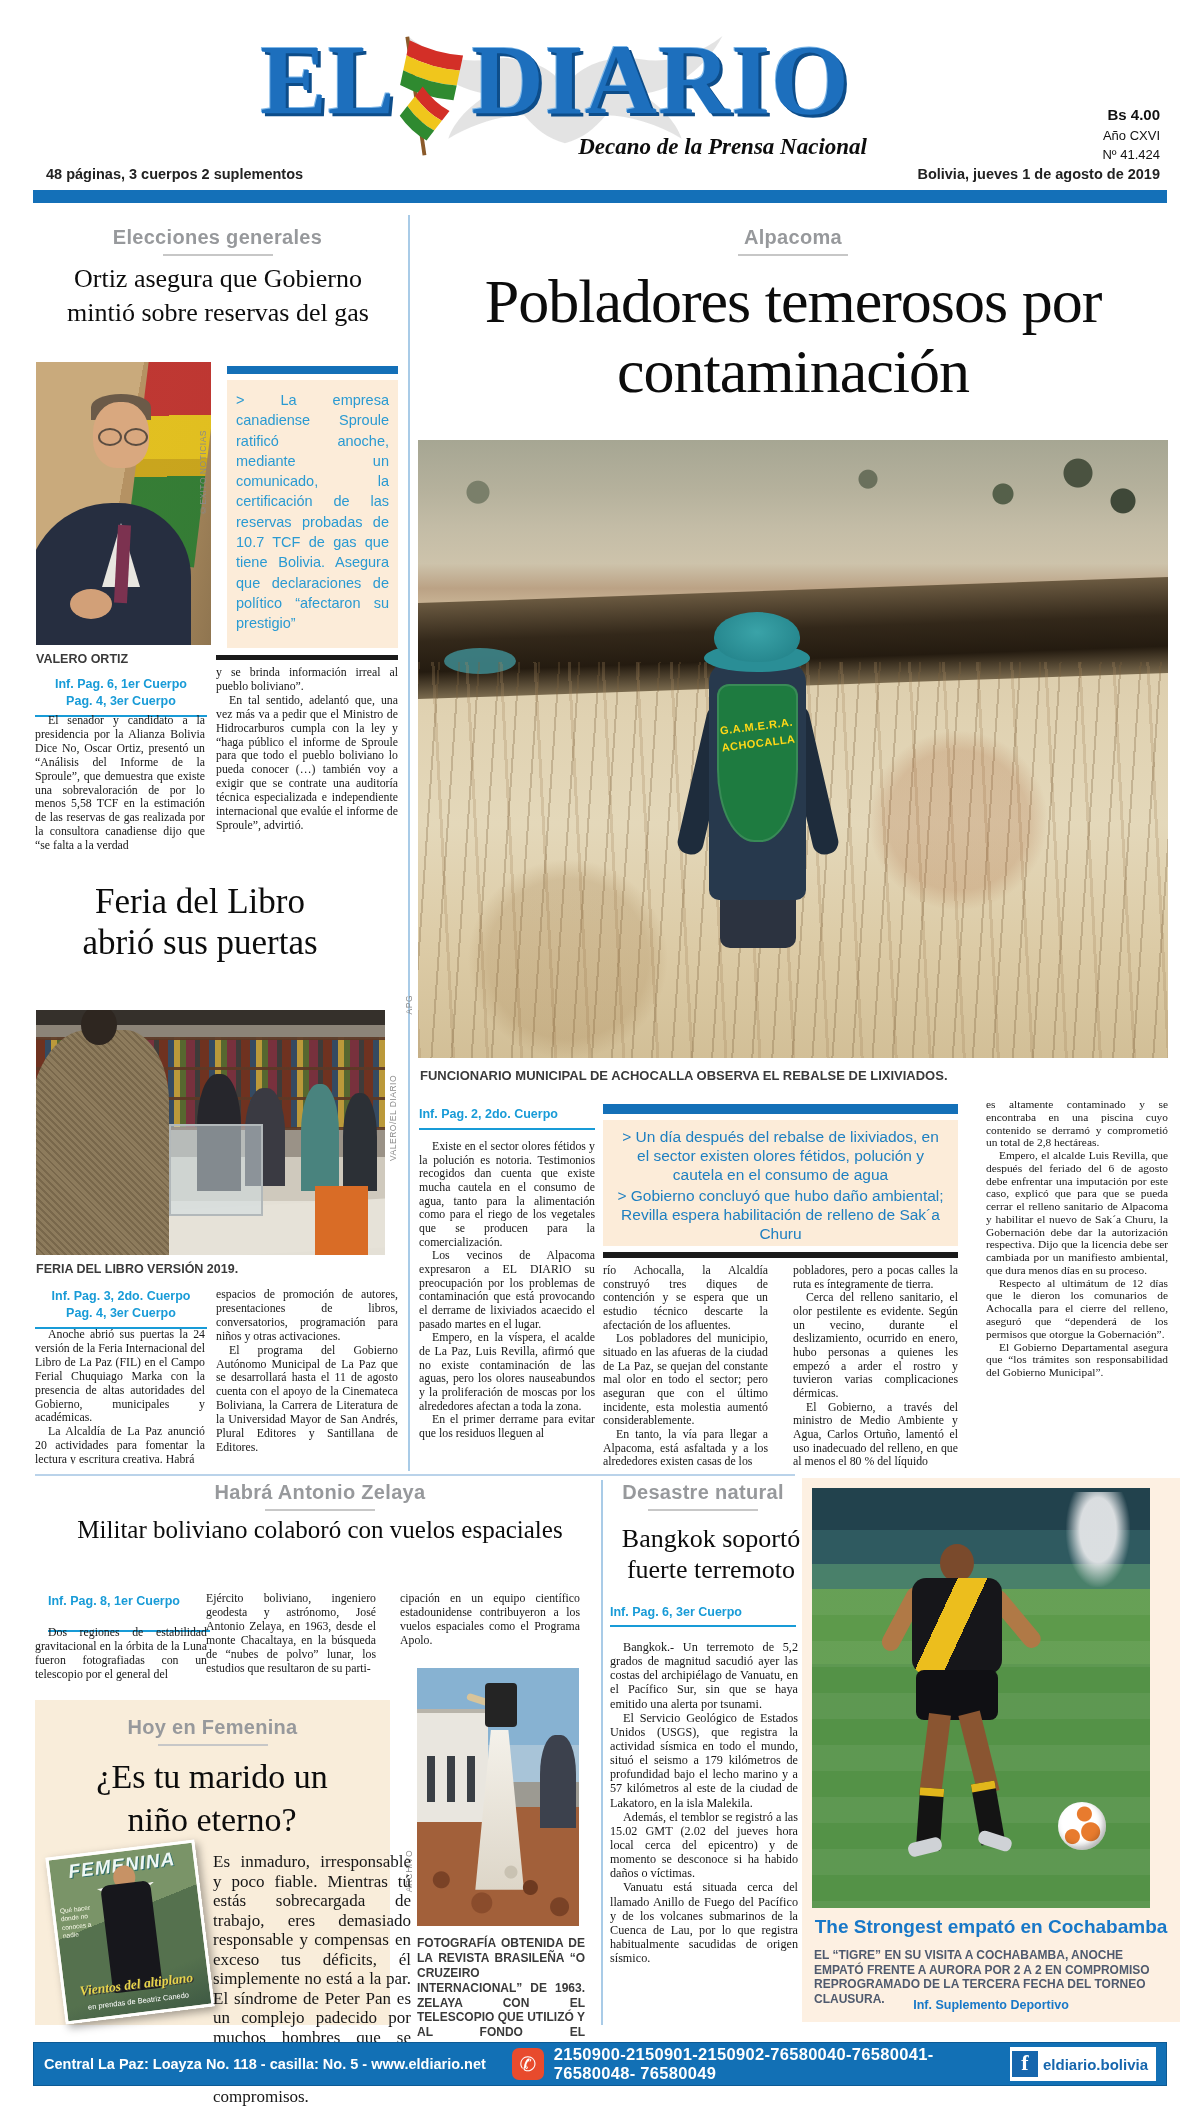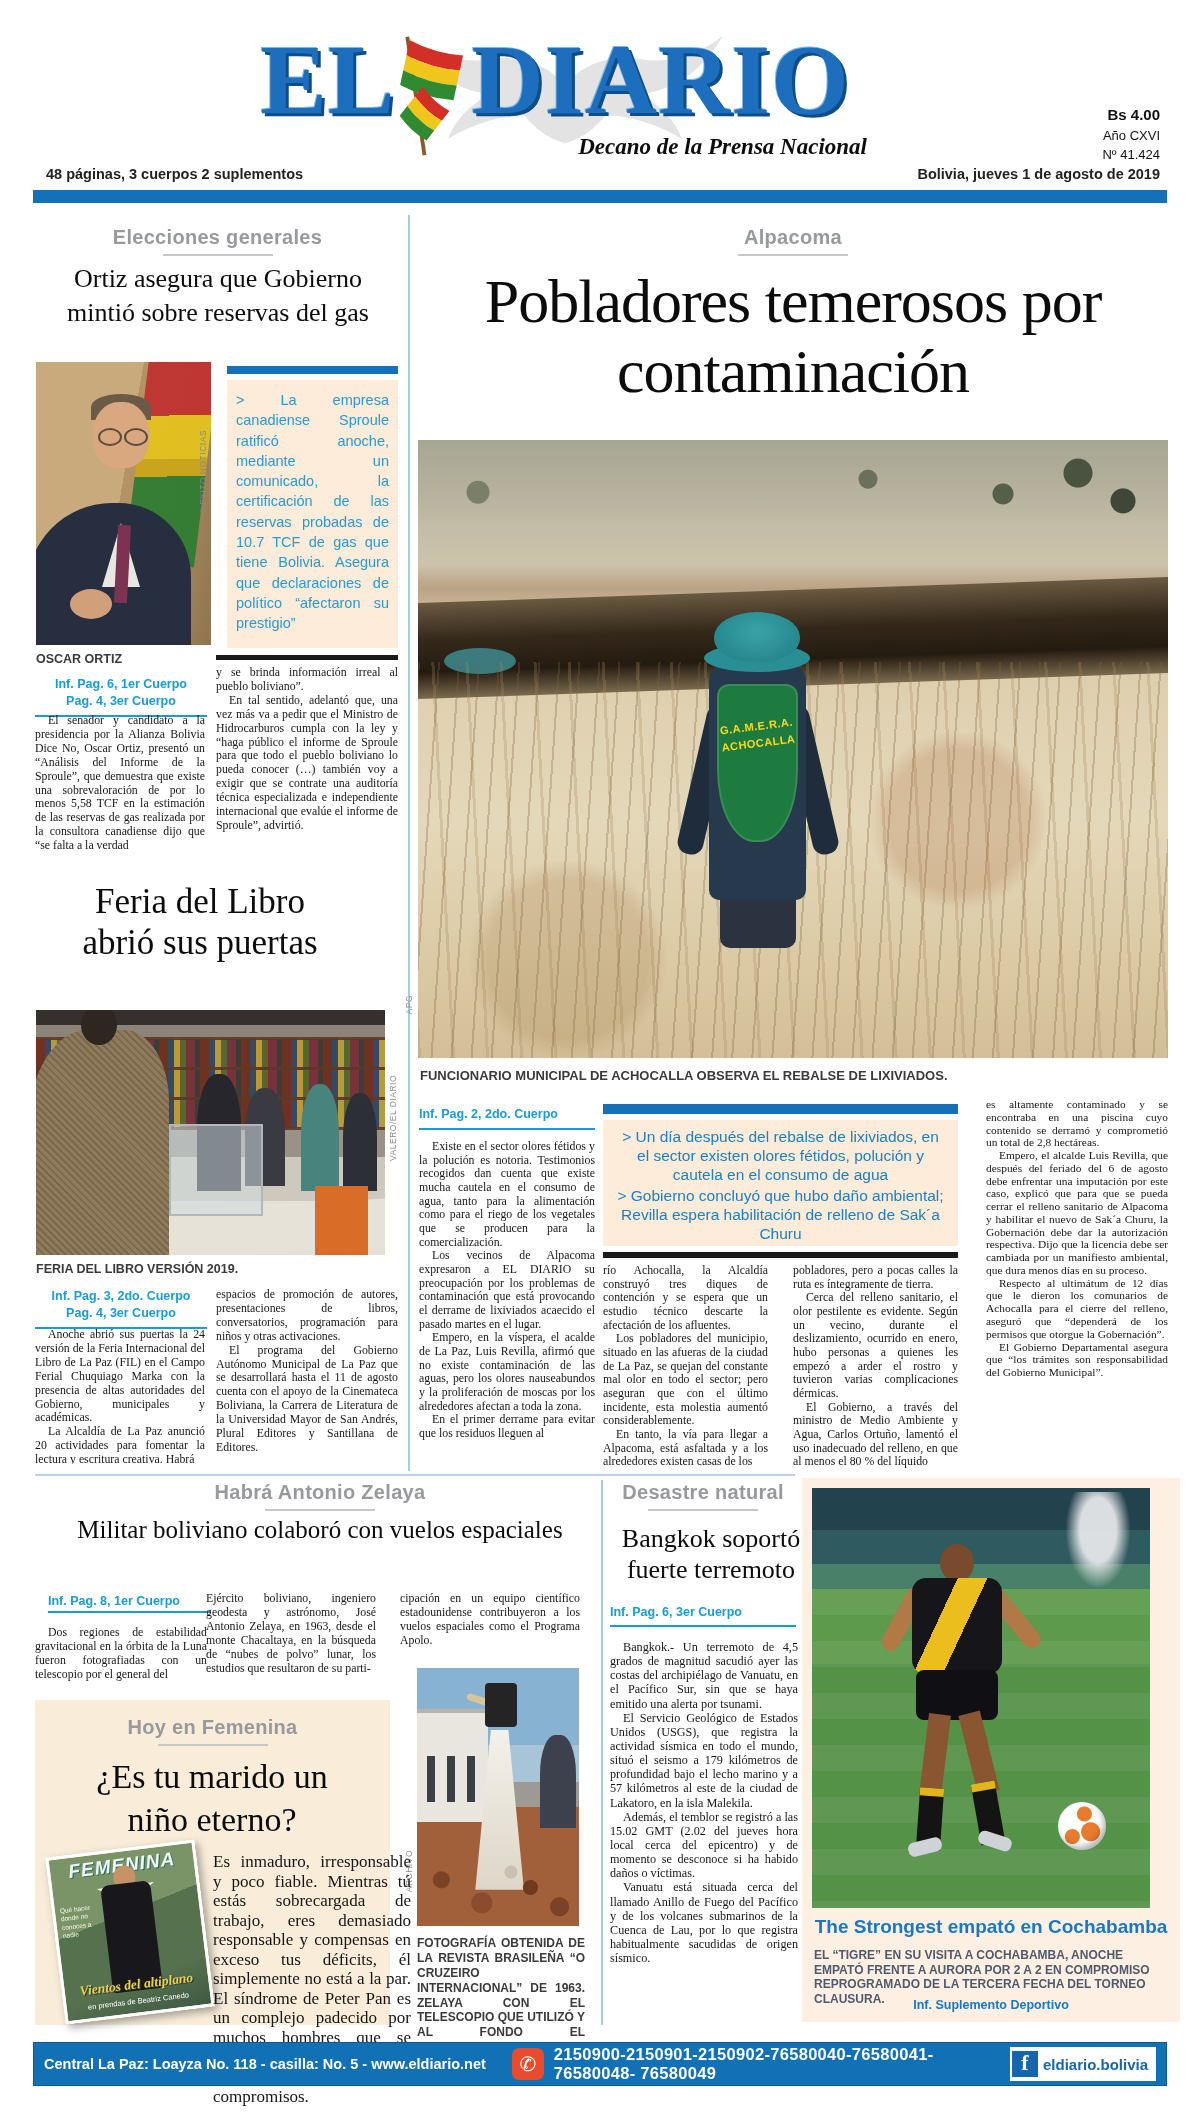--- a/index.html
+++ b/index.html
@@ -125,21 +125,21 @@
   .alp-box p{margin:0 0 2px 0;}
   .alp-blackrule{left:603px;top:1252px;width:355px;height:6px;background:#1a1a1a;}
   .alp-c2{left:603px;top:1264px;width:165px;height:212px;font-size:11.8px;line-height:1.16;}
   .alp-c3{left:793px;top:1264px;width:165px;height:212px;font-size:11.8px;line-height:1.16;}
   .alp-c4{left:986px;top:1098px;width:182px;height:376px;font-size:11.4px;line-height:1.12;}
 
   
   .hdiv-bottom{left:35px;top:1474px;width:760px;}
   .zel-kicker{left:35px;top:1481px;width:570px;}
   .zel-hl{left:35px;top:1515px;width:570px;font-size:25px;line-height:1.2;}
-  .zel-link{left:48px;top:1593px;width:162px;border-bottom:2px solid #189bd7;padding-bottom:1px;}
+  .zel-link{left:48px;top:1593px;width:162px;border-bottom:2px solid #189bd7;padding-bottom:20px;}
   .zel-c1{left:35px;top:1626px;width:172px;height:72px;font-size:11.8px;line-height:1.18;}
   .zel-c2{left:206px;top:1592px;width:170px;height:110px;font-size:11.8px;line-height:1.18;}
   .zel-c3{left:400px;top:1592px;width:180px;height:70px;font-size:11.8px;line-height:1.18;}
   .mon-photo{left:417px;top:1668px;width:162px;height:258px;overflow:hidden;
      background:linear-gradient(180deg,#87b2d2 0 30%,#a8c4d8 30% 44%,#9c9a92 44% 54%,#a2603a 54% 100%);}
   .pm-build{position:absolute;left:0;top:16%;width:44%;height:42%;background:#e9e6df;border-top:4px solid #b8b4aa;}
   .pm-win{position:absolute;left:6%;top:34%;width:30%;height:18%;background:repeating-linear-gradient(90deg,#3a3f45 0 8px,rgba(0,0,0,0) 8px 20px);}
   .pm-obelisk{position:absolute;left:36%;top:24%;width:30%;height:62%;background:linear-gradient(180deg,#f4f1ea,#ddd6c8);clip-path:polygon(32% 0,68% 0,100% 100%,0 100%);}
   .pm-device{position:absolute;left:42%;top:6%;width:20%;height:17%;background:#242424;border-radius:4px;}
   .pm-scope{position:absolute;left:30%;top:12%;width:26%;height:7px;background:#d8c49a;transform:rotate(18deg);border-radius:4px;}
@@ -280,21 +280,21 @@
     <div class="op-head"></div>
     <div class="op-gl"></div>
     <div class="op-gl op-gl2"></div>
     <div class="op-hand"></div>
   </div>
   <div class="abs vcred ortiz-cred">©EXITO NOTICIAS</div>
 
   <div class="abs qbar"></div>
   <div class="abs qbox">&gt; La empresa canadiense Sproule ratificó anoche, mediante un comunicado, la certificación de las reservas probadas de 10.7 TCF de gas que tiene Bolivia. Asegura que declaraciones de político “afectaron su prestigio”</div>
 
-  <div class="abs caption ortiz-capt">OSCAR ORTIZ</div>
+  <div class="abs caption ortiz-capt">VALERO ORTIZ</div>
 
   <div class="abs ortiz-links pag center pag-rule">
     <div>Inf. Pag. 6, 1er Cuerpo</div>
     <div>Pag. 4, 3er Cuerpo</div>
   </div>
   <div class="abs rule-black"></div>
 
   <div class="abs body-col ortiz-c1">
     <p>El senador y candidato a la presidencia por la Alianza Bolivia Dice No, Oscar Ortiz, presentó un “Análisis del Informe de la Sproule”, que demuestra que existe una sobrevaloración de por lo menos 5,58 TCF en la estimación de las reservas de gas realizada por la consultora canadiense dijo que “se falta a la verdad</p>
   </div>
@@ -446,21 +446,21 @@
   </div>
 
   <div class="abs vdiv vdiv-bk"></div>
   <div class="abs bk-kicker">
     <div class="kicker">Desastre natural</div>
       <div class="krule"></div>
   </div>
   <h2 class="abs hl bk-hl" style="margin:8px">Bangkok soportó fuerte terremoto</h2>
   <div class="abs bk-link pag">Inf. Pag. 6, 3er Cuerpo</div>
   <div class="abs body-col bk-body">
-    <p>Bangkok.- Un terremoto de 4,5 grados de magnitud sacudió ayer las costas del archipiélago de Vanuatu, en el Pacífico Sur, sin que se haya emitido una alerta por tsunami.</p>
+    <p>Bangkok.- Un terremoto de 5,2 grados de magnitud sacudió ayer las costas del archipiélago de Vanuatu, en el Pacífico Sur, sin que se haya emitido una alerta por tsunami.</p>
     <p>El Servicio Geológico de Estados Unidos (USGS), que registra la actividad sísmica en todo el mundo, situó el seismo a 179 kilómetros de profundidad bajo el lecho marino y a 57 kilómetros al este de la ciudad de Lakatoro, en la isla Malekila.</p>
     <p>Además, el temblor se registró a las 15.02 GMT (2.02 del jueves hora local cerca del epicentro) y de momento se desconoce si ha habido daños o víctimas.</p>
     <p>Vanuatu está situada cerca del llamado Anillo de Fuego del Pacífico y de los volcanes submarinos de la Cuenca de Lau, por lo que registra habitualmente sacudidas de origen sísmico.</p>
   </div>
 
   <div class="abs st-box">
     <div class="st-photo">
       <div class="sf-gk"></div>
       <div class="sf-stripes"></div>
       <div class="sf-player">

